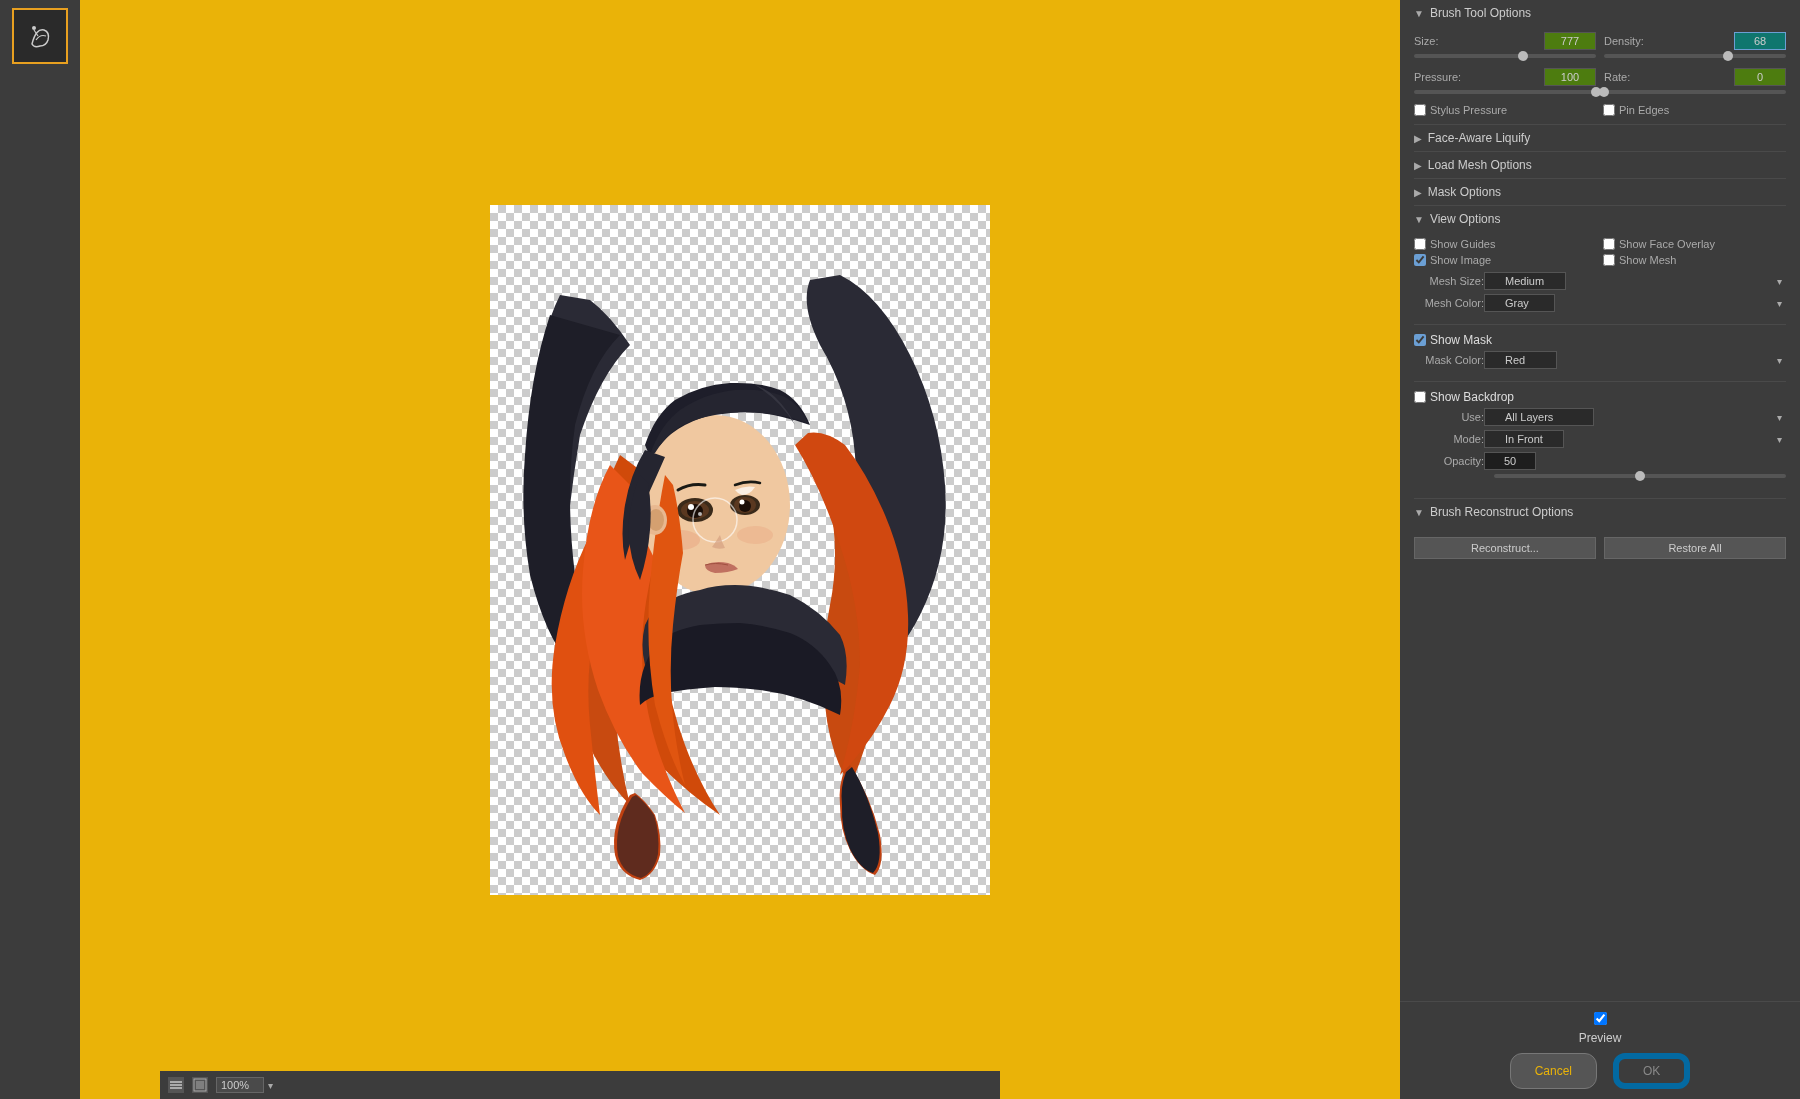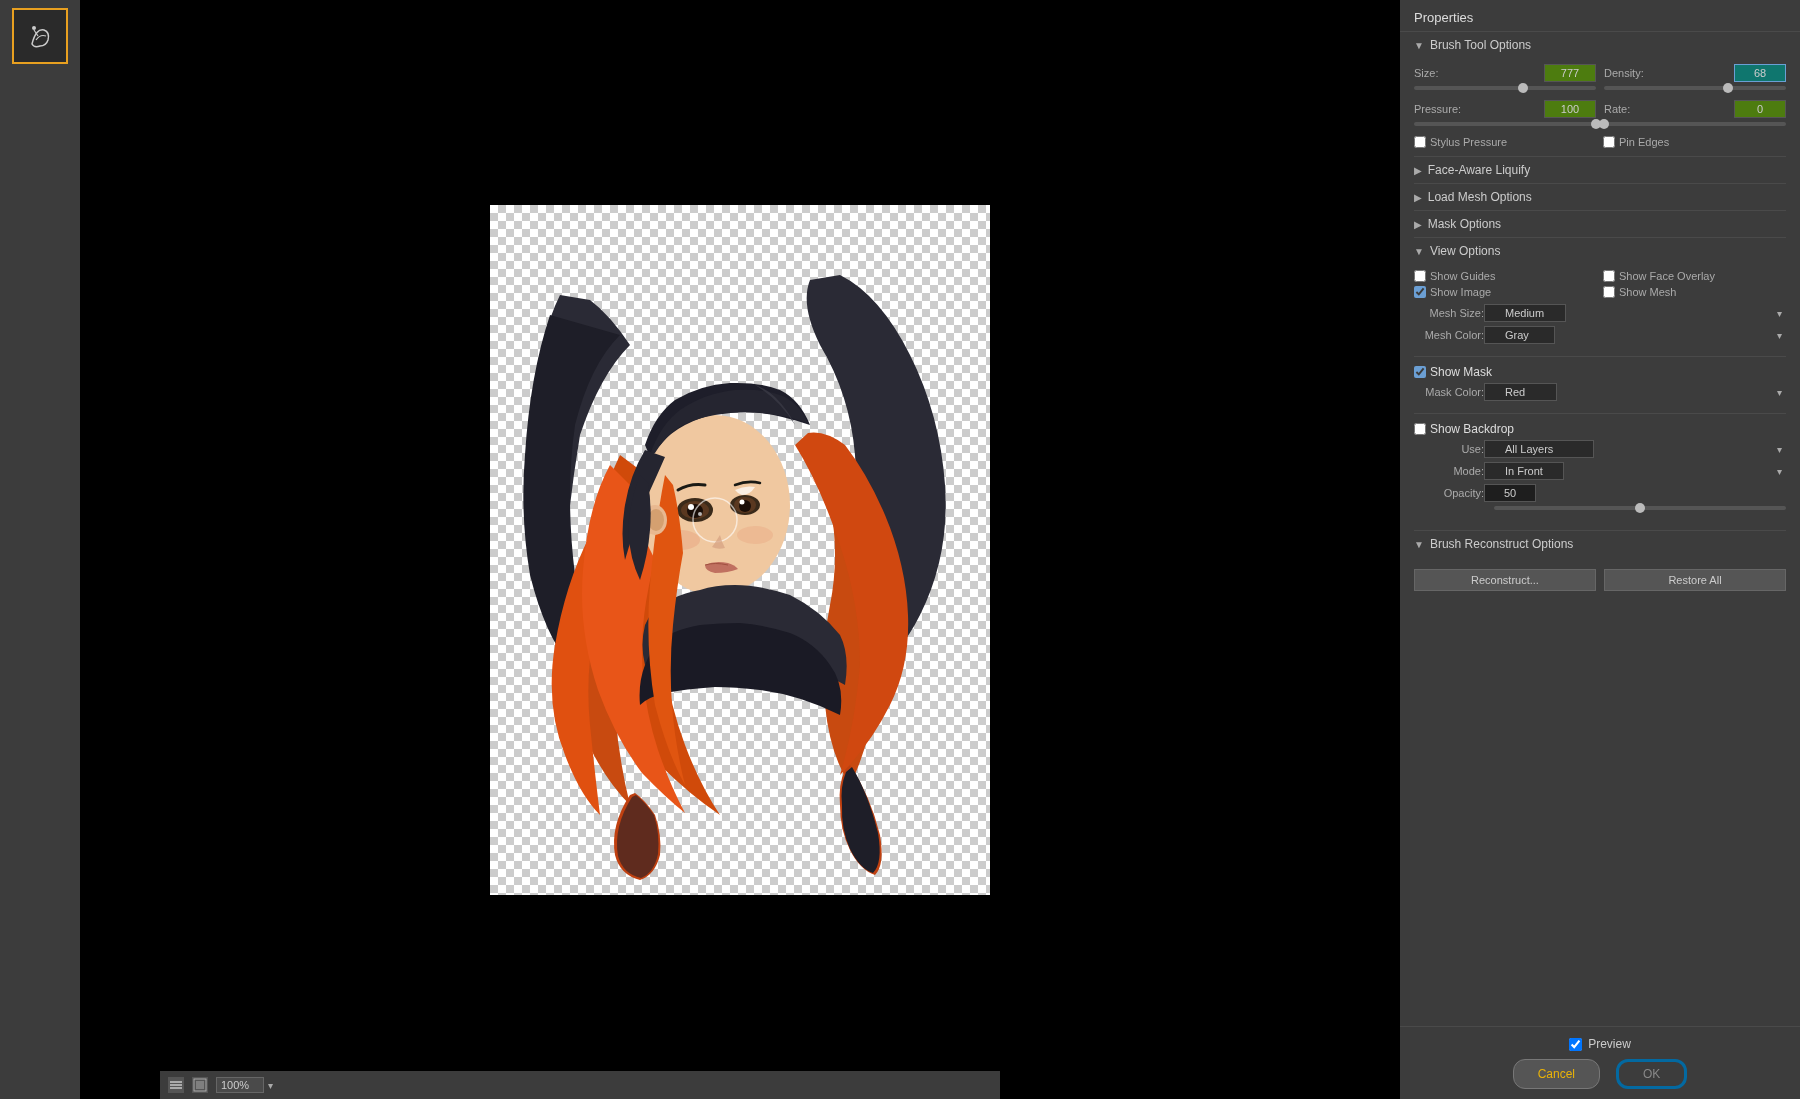--- a/index.html
+++ b/index.html
@@ -45,21 +45,21 @@
     }
 
     .tool-icon-active svg {
       width: 32px;
       height: 32px;
     }
 
     
     .canvas-area {
       flex: 1;
-      background: #000000;
+      background: #eab308;
       display: flex;
       align-items: center;
       justify-content: center;
       position: relative;
     }
 
     .canvas-container {
       width: 500px;
       height: 690px;
       background: white;
@@ -327,41 +327,42 @@
       flex-direction: column;
       gap: 8px;
       border-top: 1px solid #4a4a4a;
     }
 
     .preview-row {
       display: flex;
       align-items: center;
       justify-content: center;
       gap: 6px;
+      flex-direction: column;
     }
 
     .action-buttons {
       display: flex;
       justify-content: center;
       gap: 16px;
     }
 
     .btn-cancel {
       background: #555;
       border: 1px solid #777;
       color: #eab308;
       padding: 5px 24px;
       font-size: 12px;
       border-radius: 12px;
       cursor: pointer;
     }
 
     .btn-ok {
       background: #3c3c3c;
-      border: 3px solid #0369a1;
+      border: 6px solid #0369a1;
       color: #888;
       padding: 5px 24px;
       font-size: 12px;
       border-radius: 12px;
       cursor: pointer;
     }
 
     .divider {
       height: 1px;
       background: #4a4a4a;
@@ -490,23 +491,20 @@
         </svg>
       </div>
       <div class="zoom-control">
         <span class="zoom-value">100%</span>
         <div style="color:#aaa;font-size:10px;cursor:pointer;">▾</div>
       </div>
     </div>
   </div>
 
   <div class="right-panel">
-    <div class="panel-header">
-      <span>Properties</span>
-    </div>
 
     <div class="panel-body">
 
       <div class="section-header">
         <span class="section-arrow">▼</span>
         <span class="section-title">Brush Tool Options</span>
       </div>
       <div class="section-content">
 
         <div class="size-density-row">

